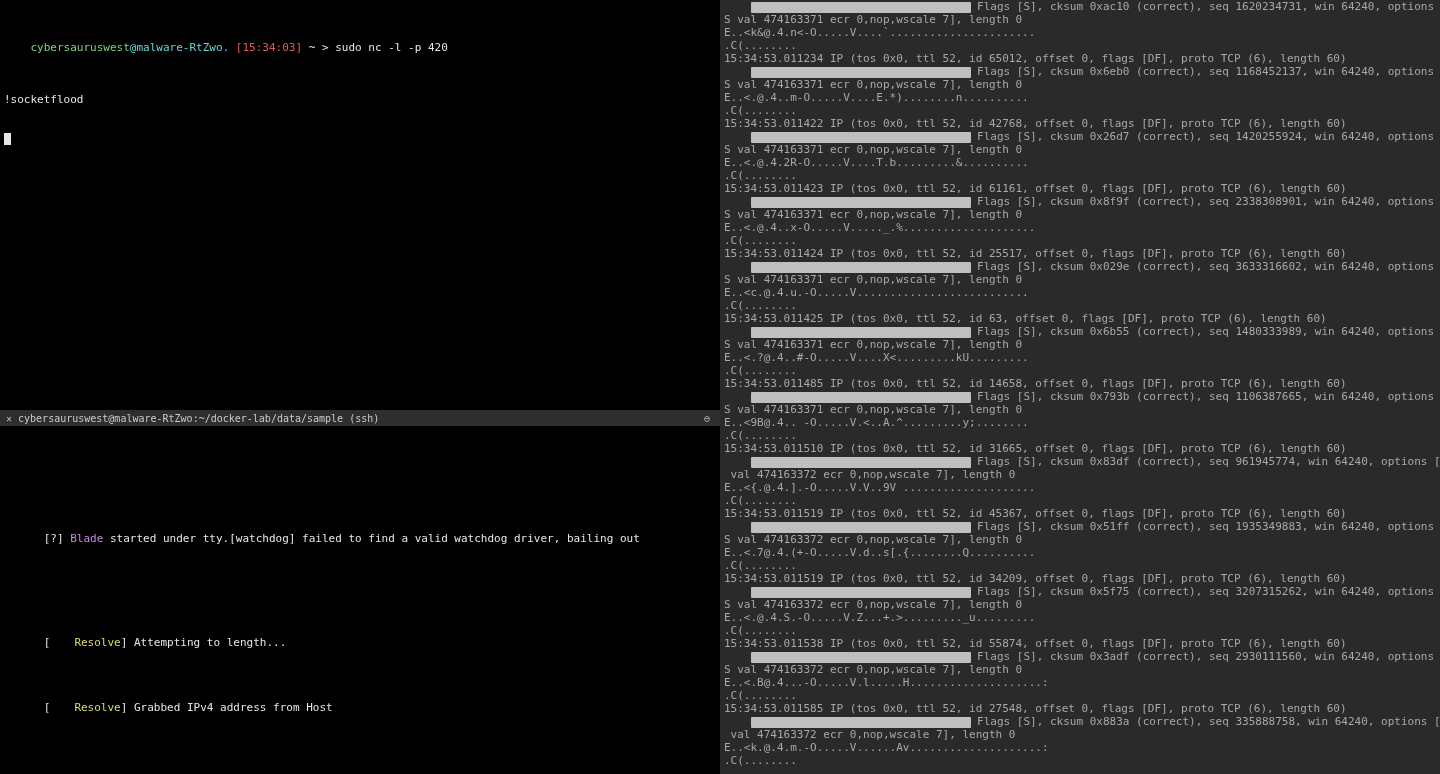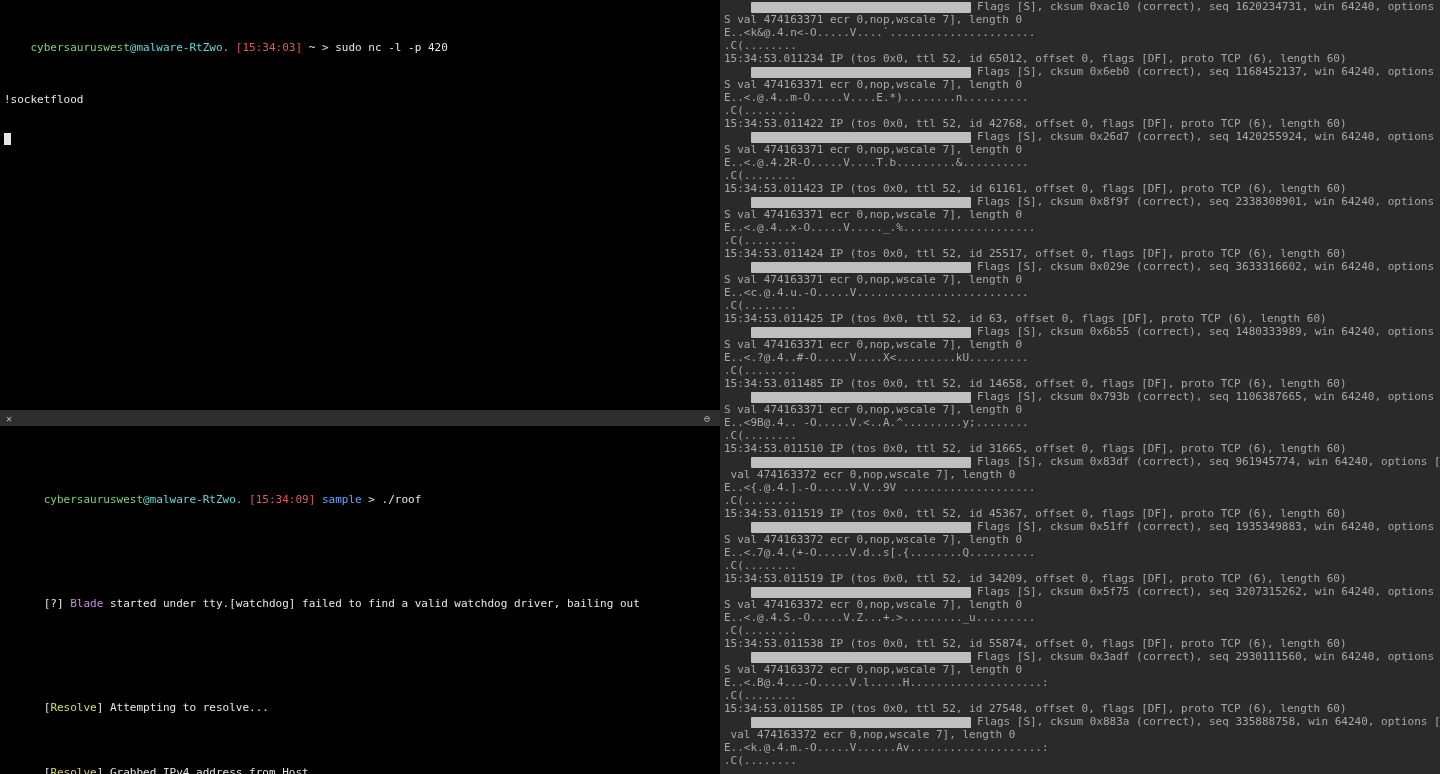--- a/index.html
+++ b/index.html
@@ -57,21 +57,21 @@
     background: #2a2a2a;
     color: #a8a8a8;
     padding: 0 4px;
   }
   .seg { white-space: pre; }
   .c-green  { color: #7ed17e; }
   .c-cyan   { color: #63d6d6; }
   .c-red    { color: #e05b5b; }
   .c-white  { color: #e6e6e6; }
   .c-blue   { color: #63a0ff; }
-  .c-yellow { color: #dadc63; }
+  .c-yellow { color: #dadc63; margin-left: 24px; }
   .c-purple { color: #c78be0; }
   .redact {
     display: inline-block;
     background: #bfbfbf;
     height: 11px;
     vertical-align: middle;
     border-radius: 1px;
   }
   .cursor {
     display: inline-block;
@@ -89,33 +89,31 @@
   <span class="line">
     <span class="seg c-green">cybersauruswest</span><span class="seg c-cyan">@</span><span class="seg c-cyan">malware-RtZwo.</span> <span class="seg c-red">[15:34:03]</span> <span class="seg c-white">~</span> <span class="seg c-white">&gt;</span> <span class="seg c-white">sudo nc -l -p 420</span>
   </span>
   <span class="line c-white">!socketflood</span>
   <span class="line"><span class="cursor"></span></span>
 </div>
 
 <div class="pane left-bottom">
   <div class="tabbar">
     <span class="close">✕</span>
+    <span>cybersauruswest@malware-RtZwo:~/docker-lab/data/sample (ssh)</span>
     <span class="maxbtn">⊖</span>
   </div>
   <div class="lb-content">
-    <span class="line">
-      <span class="seg c-green">cybersauruswest</span><span class="seg c-cyan">@</span><span class="seg c-cyan">malware-RtZwo.</span> <span class="seg c-red">[15:34:09]</span> <span class="seg c-blue">sample</span> <span class="seg c-white">&gt;</span> <span class="seg c-white">./roof</span>
-    </span>
     <span class="line"> </span>
     <span class="line">
       <span class="seg c-white">[?] </span><span class="seg c-purple">Blade</span><span class="seg c-white"> started under tty.[watchdog] failed to find a valid watchdog driver, bailing out</span>
     </span>
     <span class="line"> </span>
     <span class="line">
-      <span class="seg c-white">[</span><span class="seg c-yellow">Resolve</span><span class="seg c-white">] </span><span class="seg c-white">Attempting to resolve...</span>
+      <span class="seg c-white">[</span><span class="seg c-yellow">Resolve</span><span class="seg c-white">] </span><span class="seg c-white">Attempting to length...</span>
     </span>
     <span class="line">
       <span class="seg c-white">[</span><span class="seg c-yellow">Resolve</span><span class="seg c-white">] </span><span class="seg c-white">Grabbed IPv4 address from Host</span>
     </span>
     
     
     
     
     
     

